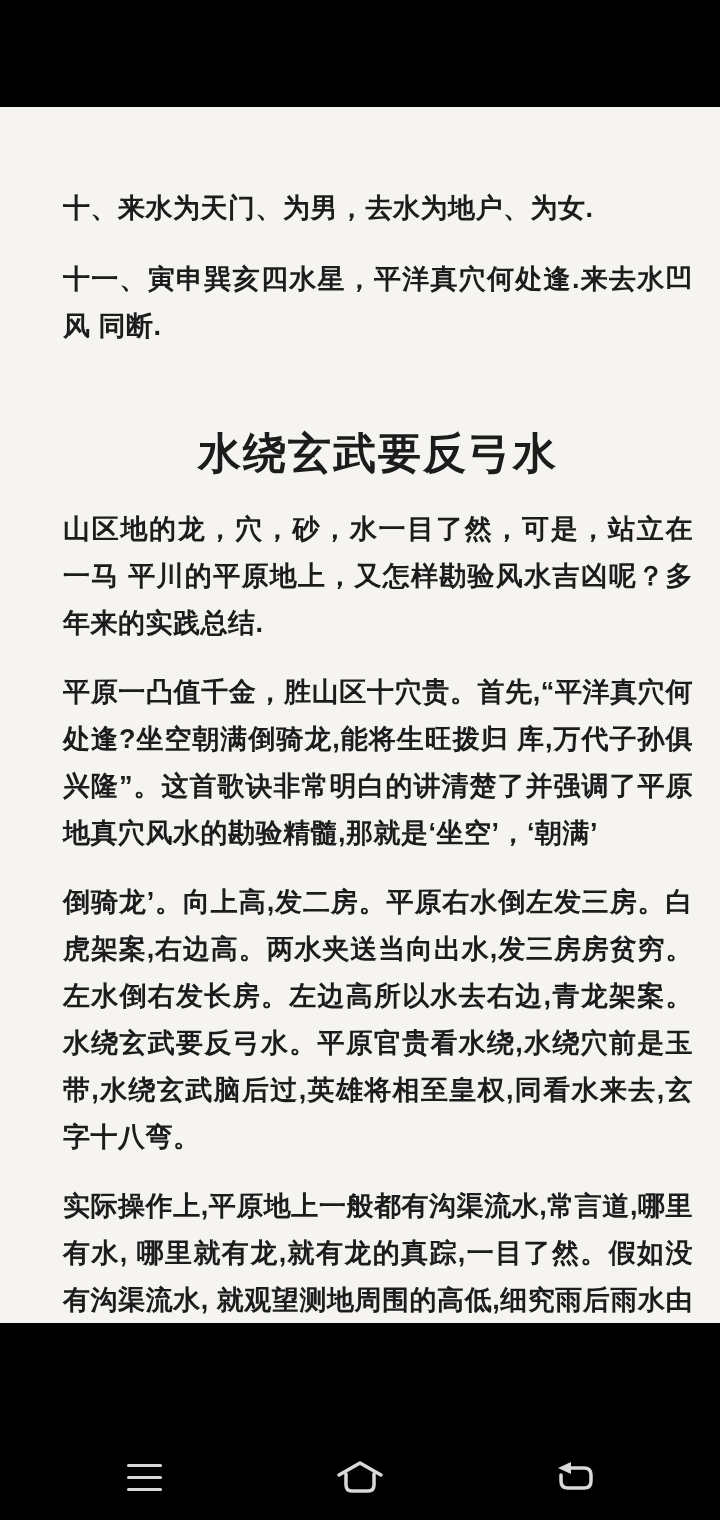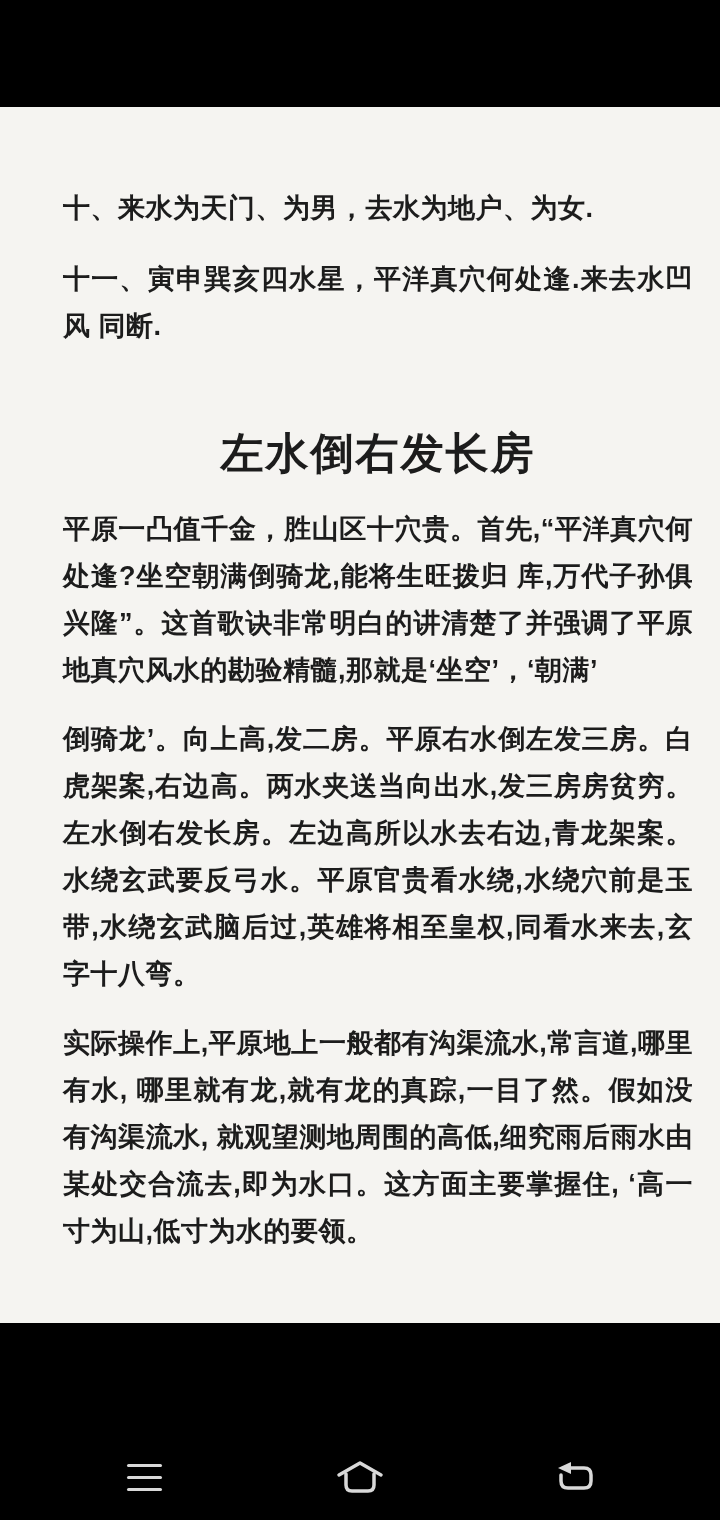--- a/index.html
+++ b/index.html
@@ -79,22 +79,23 @@
 </style>
 </head>
 <body>
 
 <div class="status-bar"></div>
 
 <div class="page">
   <p class="body-line item-first">十、来水为天门、为男，去水为地户、为女.</p>
   <p class="body-line item-second">十一、寅申巽亥四水星，平洋真穴何处逢.来去水凹风 同断.</p>
 
-  <h1 class="doc-title">左水倒右发长房</h1>
+  <h1 class="doc-title">水绕玄武要反弓水</h1>
 
+  <p class="body-line after-title">山区地的龙，穴，砂，水一目了然，可是，站立在一马 平川的平原地上，又怎样勘验风水吉凶呢？多年来的实践总结.</p>
   <p class="body-line">平原一凸值千金，胜山区十穴贵。首先,“平洋真穴何处逢?坐空朝满倒骑龙,能将生旺拨归 库,万代子孙俱兴隆”。这首歌诀非常明白的讲清楚了并强调了平原地真穴风水的勘验精髓,那就是‘坐空’，‘朝满’</p>
   <p class="body-line">倒骑龙’。向上高,发二房。平原右水倒左发三房。白虎架案,右边高。两水夹送当向出水,发三房房贫穷。左水倒右发长房。左边高所以水去右边,青龙架案。水绕玄武要反弓水。平原官贵看水绕,水绕穴前是玉带,水绕玄武脑后过,英雄将相至皇权,同看水来去,玄字十八弯。</p>
   <p class="body-line">实际操作上,平原地上一般都有沟渠流水,常言道,哪里有水, 哪里就有龙,就有龙的真踪,一目了然。假如没有沟渠流水, 就观望测地周围的高低,细究雨后雨水由某处交合流去,即为水口。这方面主要掌握住, ‘高一寸为山,低寸为水的要领。</p>
 
 </div>
 
 <div class="nav-bar">
   <button class="nav-btn">
     <span class="menu-lines">
       <span></span>

